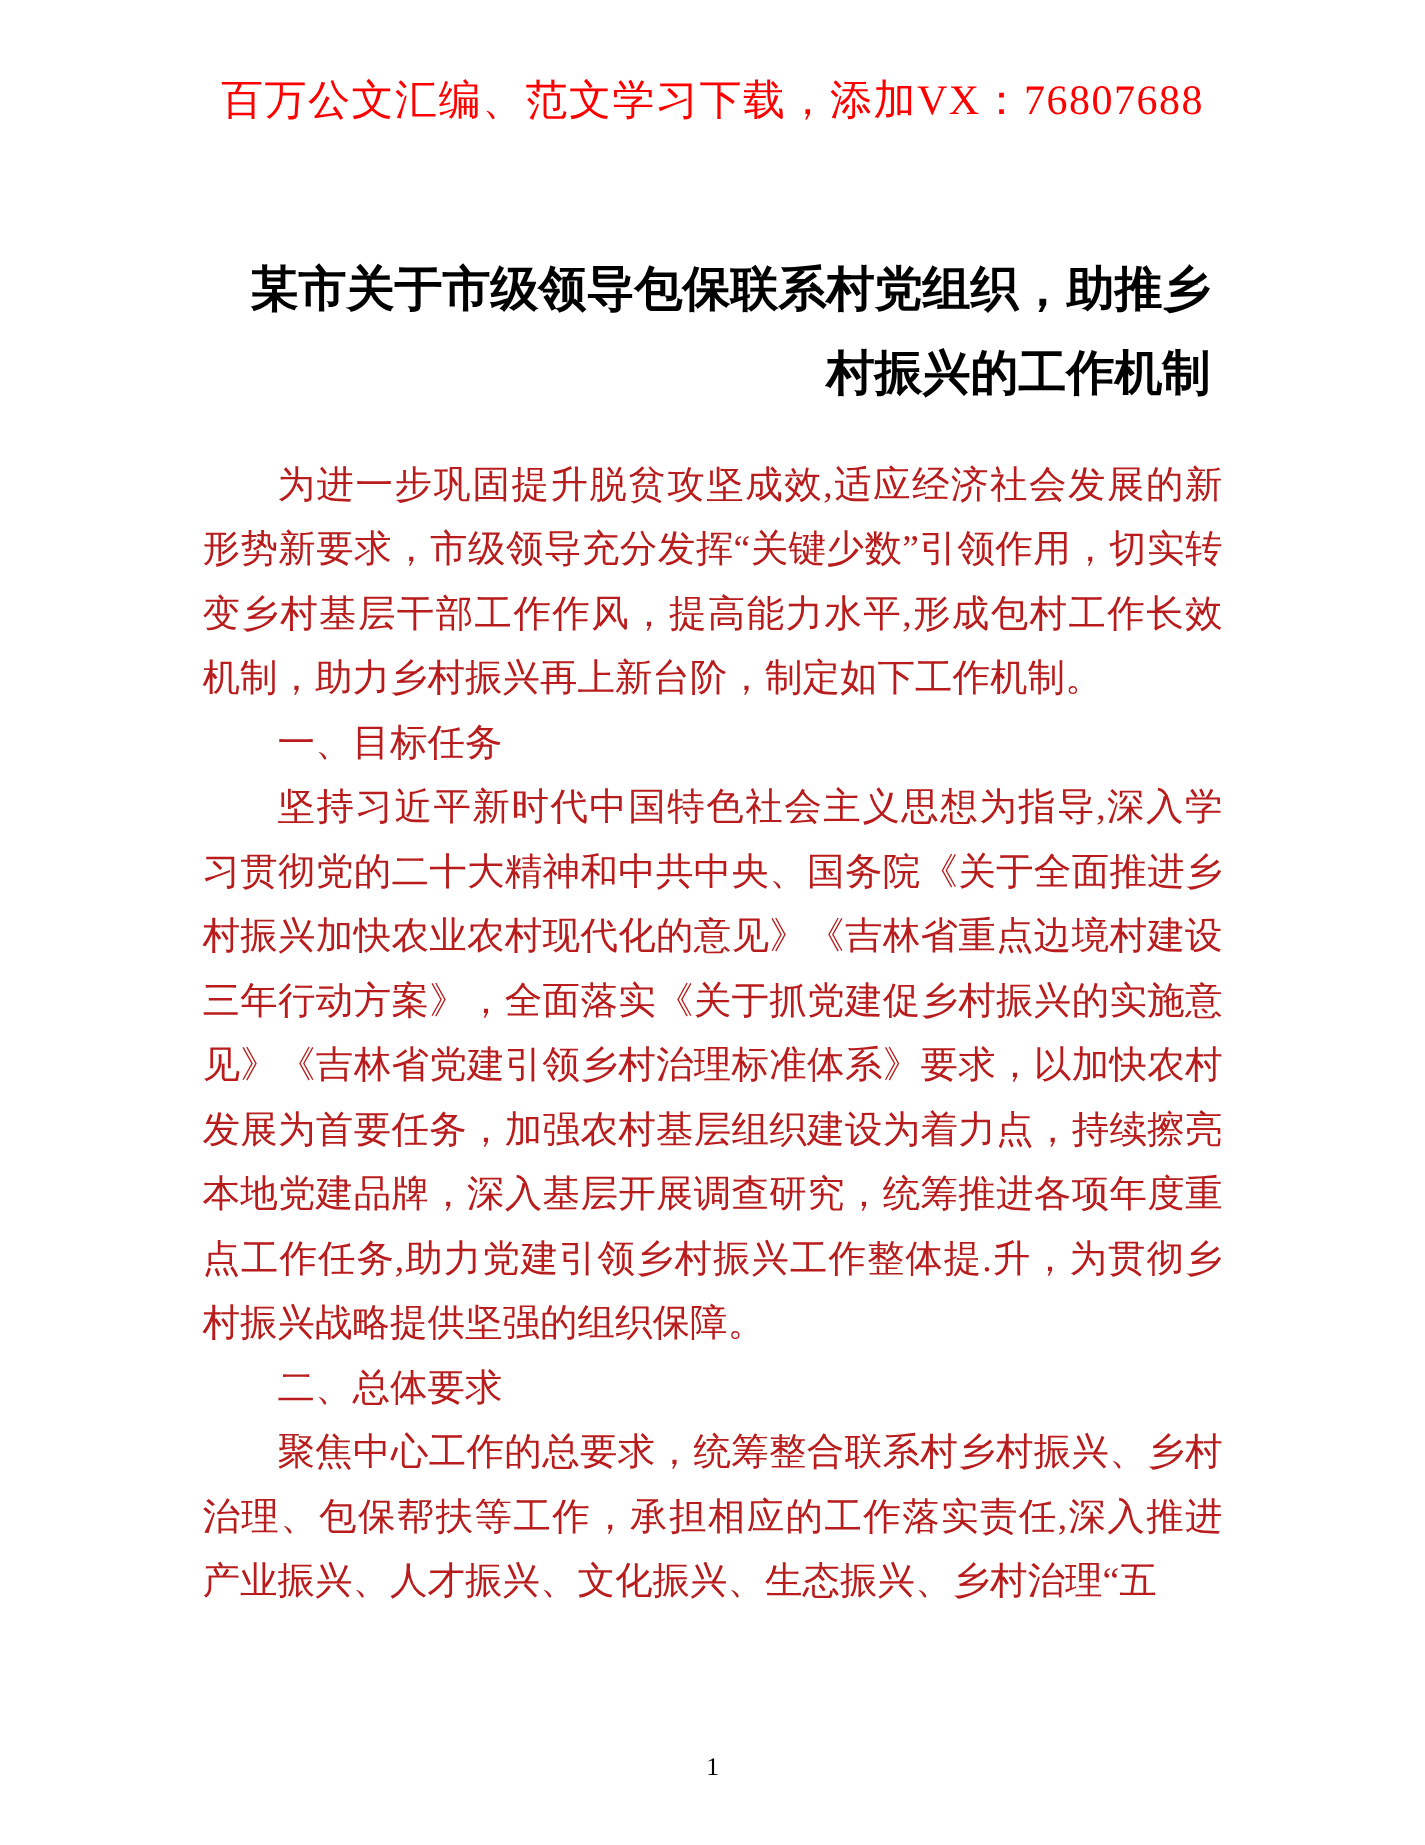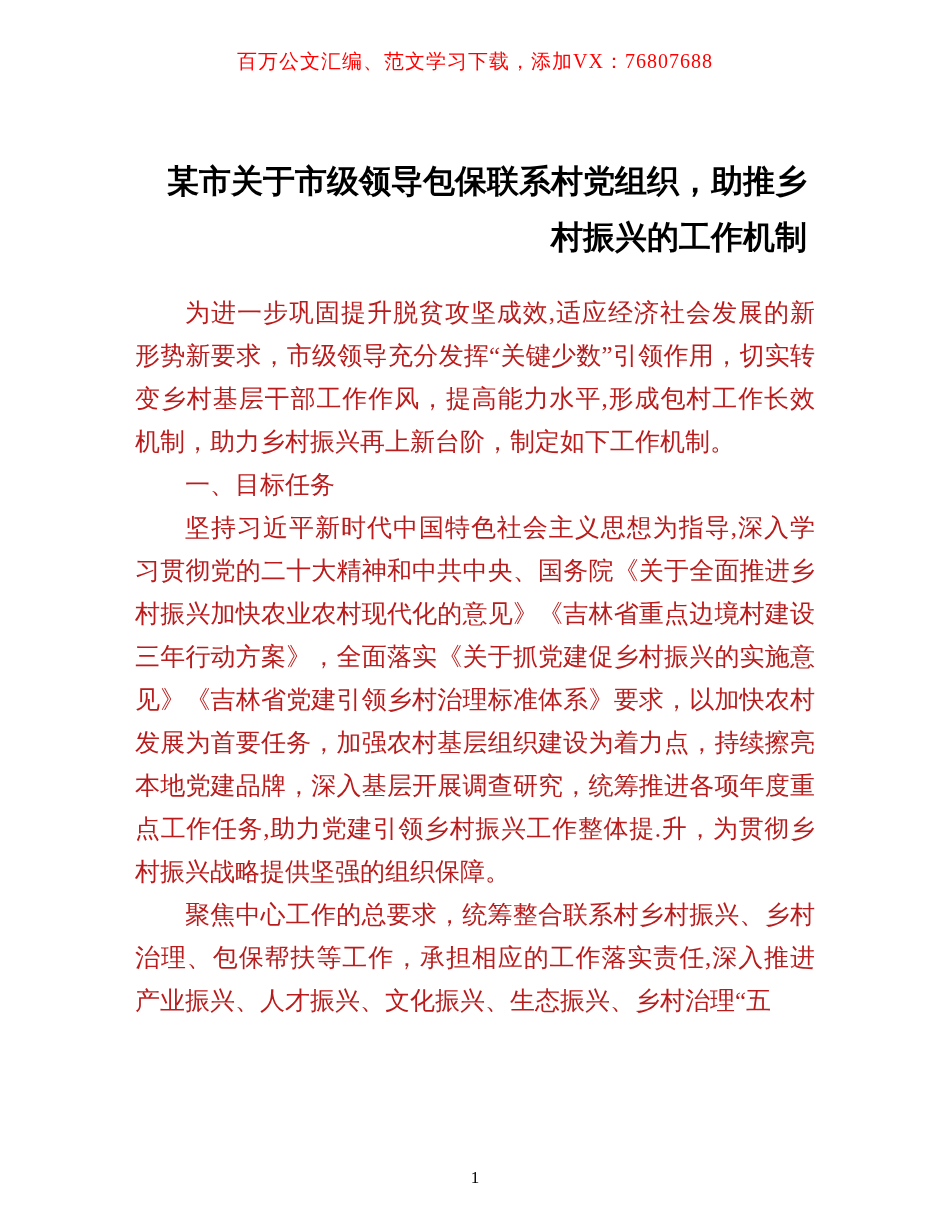--- a/index.html
+++ b/index.html
@@ -14,21 +14,21 @@
     height: 1230px;
     margin: 0 auto;
     background: #ffffff;
     overflow: hidden;
     font-family: "Liberation Serif", "DejaVu Serif", serif;
     color: #000000;
   }
   .promo-header {
     padding-top: 48px;
     text-align: center;
-    font-size: 20px;
+    font-size: 28px;
     letter-spacing: 1px;
     font-weight: 400;
   }
   .doc-title {
     width: 664px;
     margin: 78px auto 0 auto;
     text-align: right;
     font-size: 32px;
     font-weight: 700;
     line-height: 56px;
@@ -68,18 +68,19 @@
 <div class="page">
 
   <div class="promo-header" style="color: rgb(255, 0, 0);">百万公文汇编、范文学习下载，添加VX：76807688</div>
 
   <h1 class="doc-title">某市关于市级领导包保联系村党组织，助推乡村振兴的工作机制</h1>
 
   <div class="doc-content" id="doc-content">
       <p class="para body">为进一步巩固提升脱贫攻坚成效,适应经济社会发展的新形势新要求，市级领导充分发挥“关键少数”引领作用，切实转变乡村基层干部工作作风，提高能力水平,形成包村工作长效机制，助力乡村振兴再上新台阶，制定如下工作机制。</p>
       <p class="para heading">一、目标任务</p>
       <p class="para body">坚持习近平新时代中国特色社会主义思想为指导,深入学习贯彻党的二十大精神和中共中央、国务院《关于全面推进乡村振兴加快农业农村现代化的意见》《吉林省重点边境村建设三年行动方案》，全面落实《关于抓党建促乡村振兴的实施意见》《吉林省党建引领乡村治理标准体系》要求，以加快农村发展为首要任务，加强农村基层组织建设为着力点，持续擦亮本地党建品牌，深入基层开展调查研究，统筹推进各项年度重点工作任务,助力党建引领乡村振兴工作整体提.升，为贯彻乡村振兴战略提供坚强的组织保障。</p>
+      <p class="para heading">二、总体要求</p>
       <p class="para body">聚焦中心工作的总要求，统筹整合联系村乡村振兴、乡村治理、包保帮扶等工作，承担相应的工作落实责任,深入推进产业振兴、人才振兴、文化振兴、生态振兴、乡村治理“五</p>
     </div>
 
   <div class="page-number">1</div>
 
 </div>
 
 </body></html>

